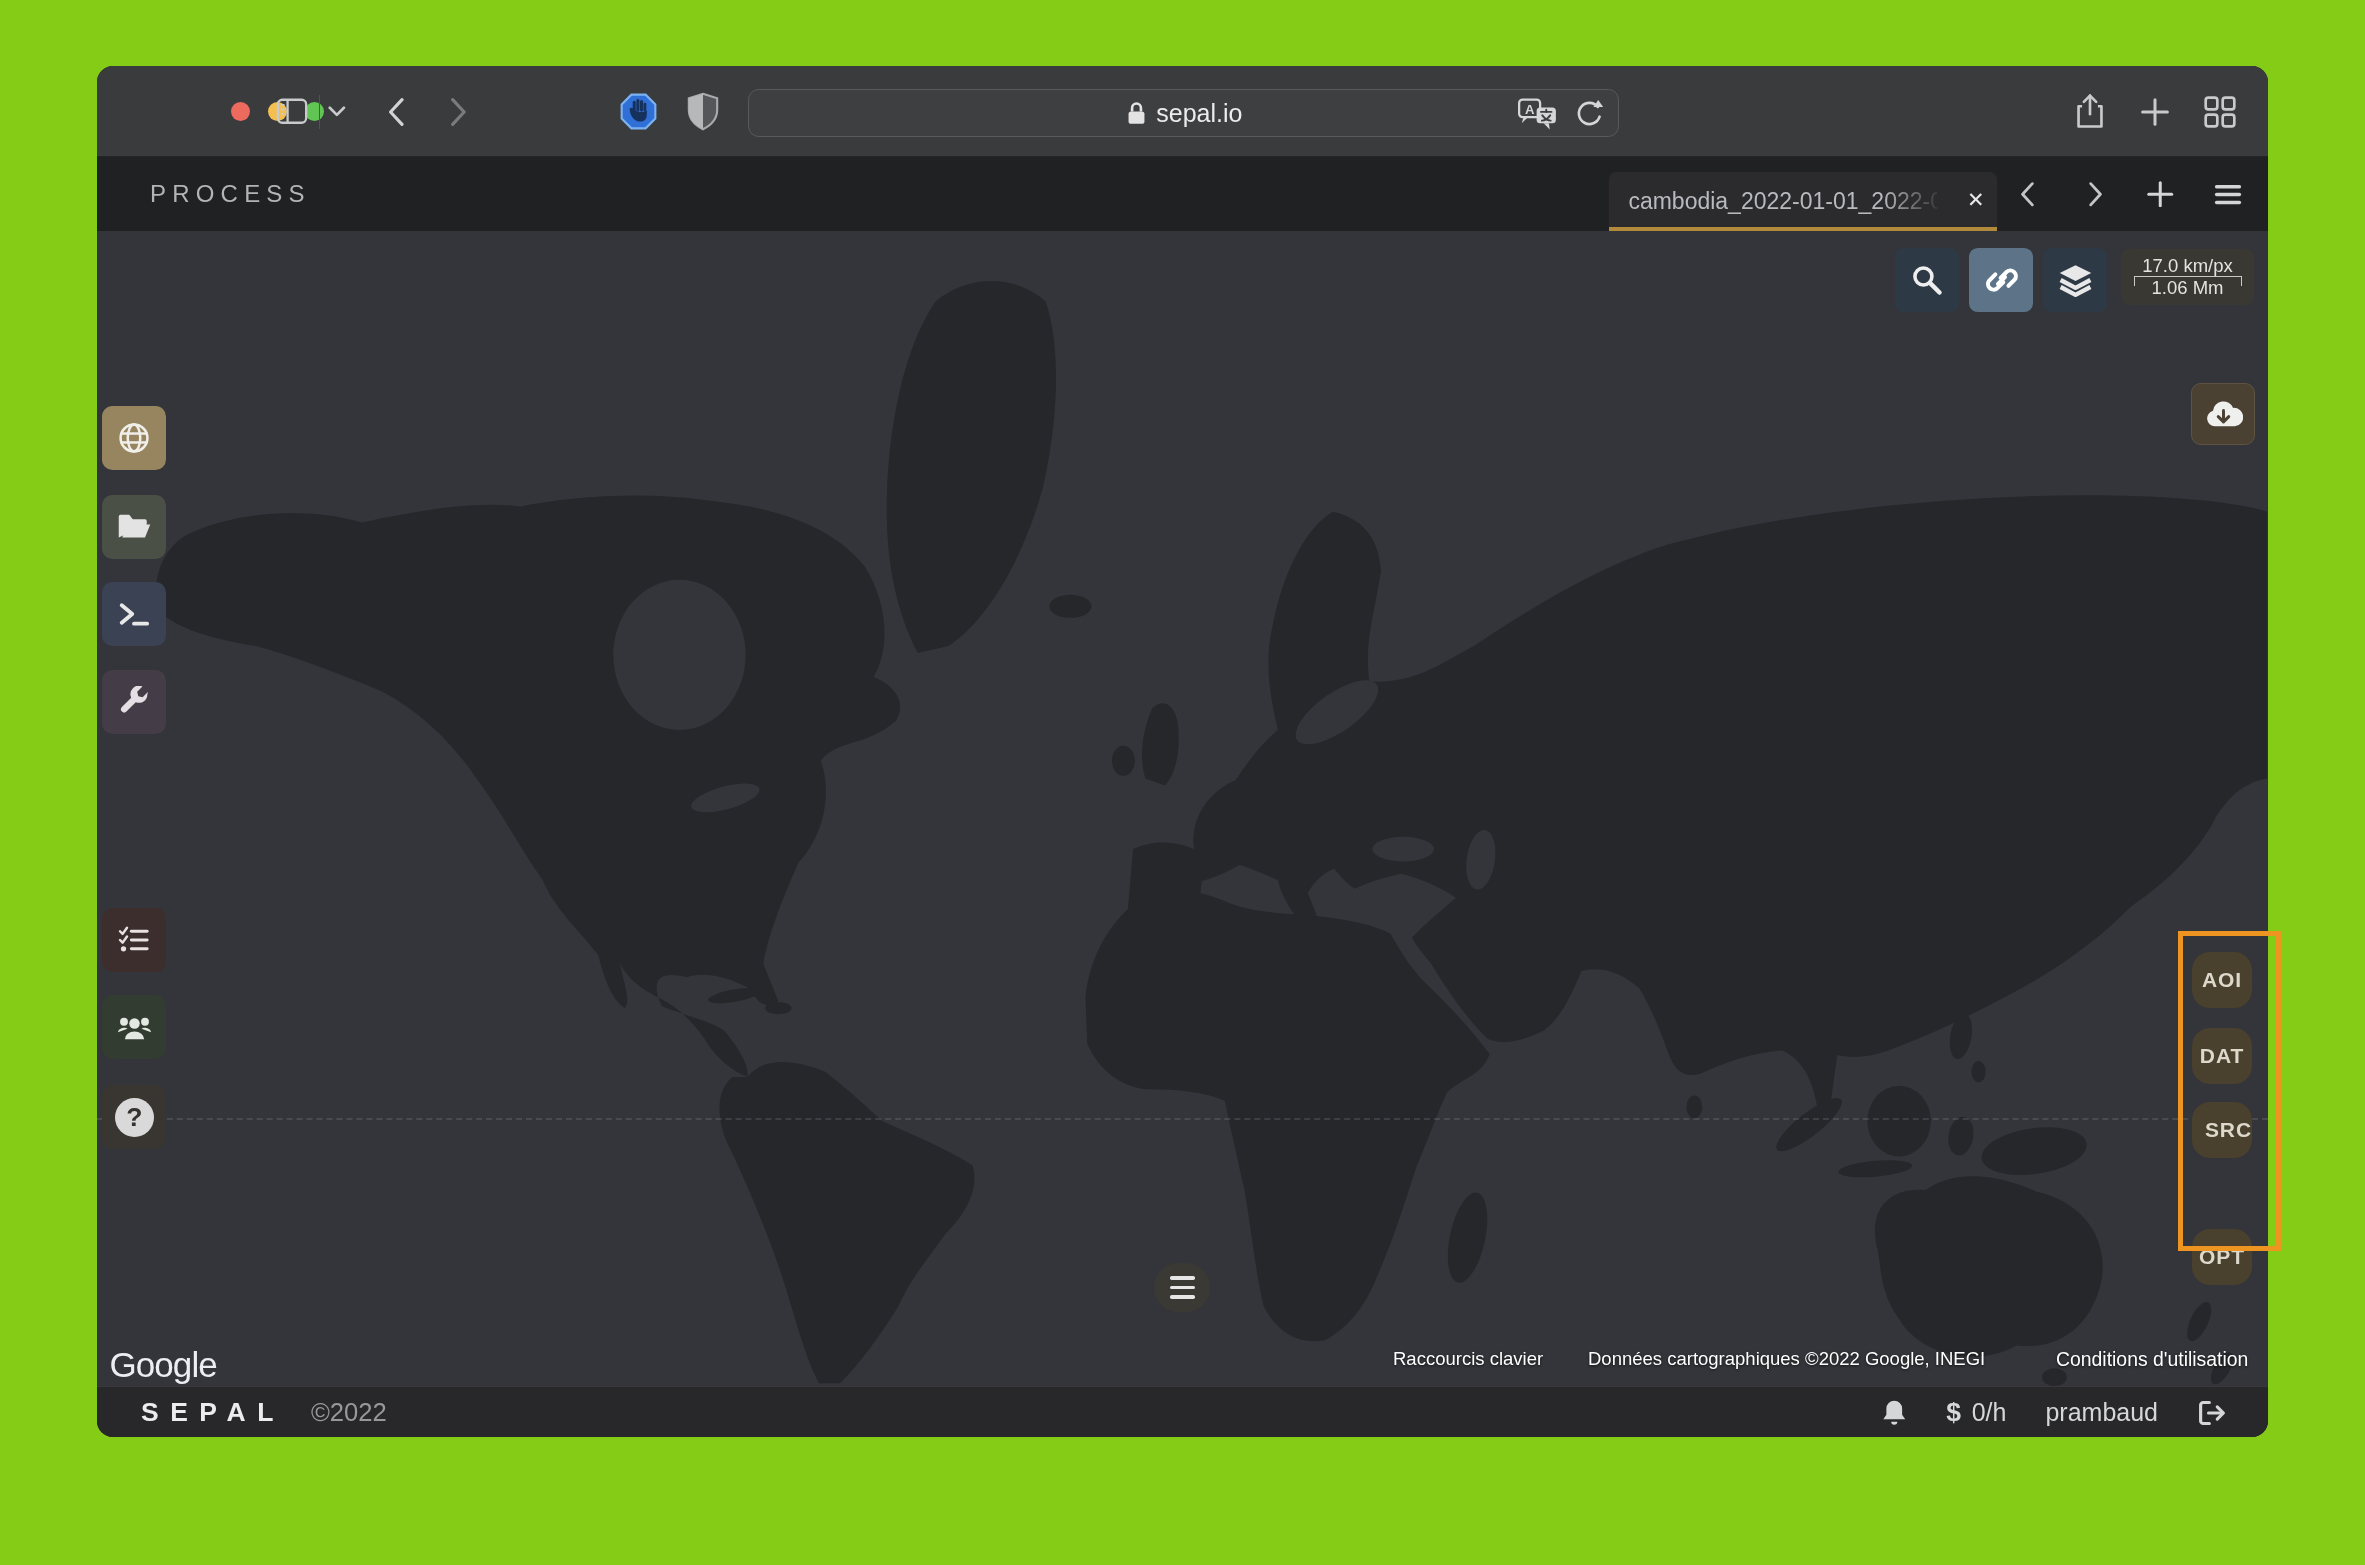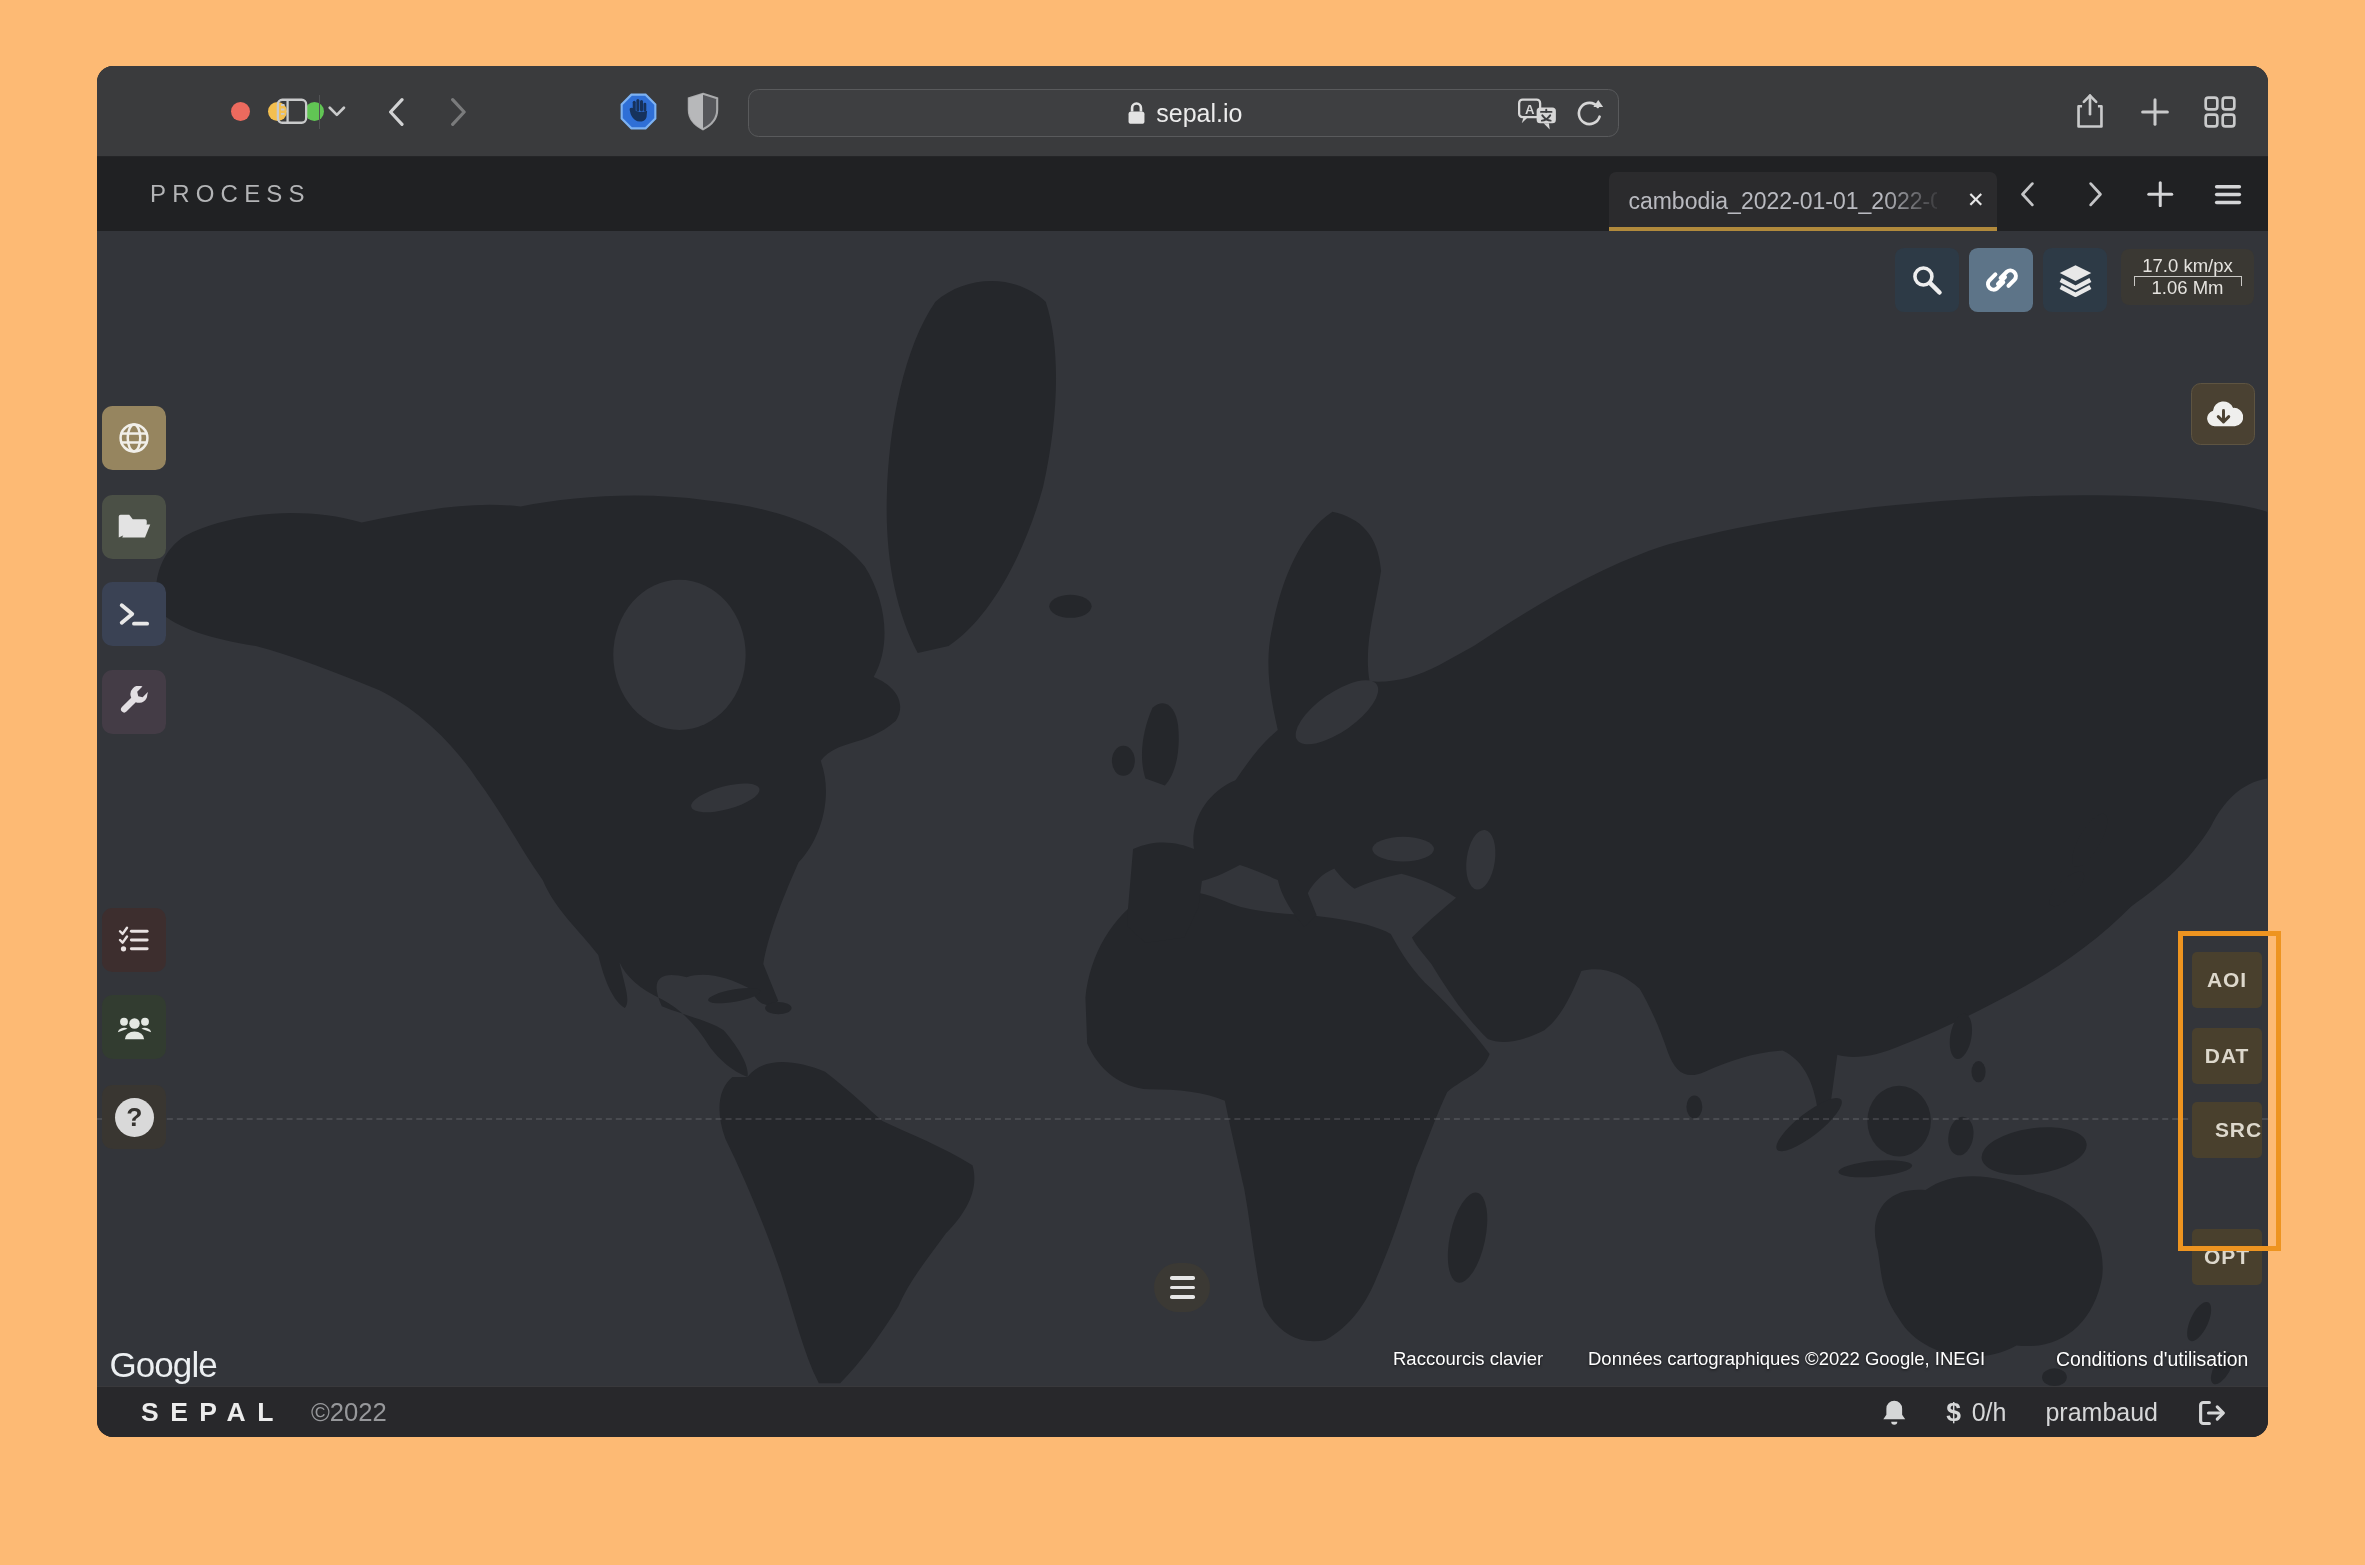--- a/index.html
+++ b/index.html
@@ -1,17 +1,17 @@
 <!DOCTYPE html>
 <html style="font-size:14px"><head>
 <meta charset="utf-8">
 <style>
   * { margin:0; padding:0; box-sizing:border-box; }
   html,body { width:2366px; height:1566px; background:#000; font-family:"Liberation Sans", sans-serif; }
-  .stage { position:relative; width:2366px; height:1566px; background:#fdba74; overflow:hidden; }
+  .stage { position:relative; width:2366px; height:1566px; background:#84cc16; overflow:hidden; }
 
   
   .window { position:absolute; left:97px; top:66px; width:2171px; height:1371px;
             border-radius:16px; background:#202124; overflow:hidden; }
 
   
   .toolbar { position:absolute; left:0; top:0; width:100%; height:91px; background:#3a3b3d;
              border-bottom:1.8px solid #242527; }
   .tl { position:absolute; top:36px; width:19.4px; height:19.4px; border-radius:50%; }
   .tl.red{ left:134px; background:#ec6a5e; } .tl.yellow{ left:171px; background:#f4bf4f; } .tl.green{ left:208px; background:#61c554; }
@@ -62,21 +62,21 @@
   .scalebox { position:absolute; left:2024px; top:17.7px; width:133px; height:56px; border-radius:8px;
               background:#3a3833; color:#e5e3df; font-size:18.5px; display:flex; flex-direction:column;
               align-items:center; justify-content:center; line-height:1.05; }
   .scale-bracket { width:108px; height:9.7px; border:1.8px solid #c9c8c5; border-bottom:none; margin:0.9px 0 0 0; }
   .scale-bottom { margin-top:-8px; }
 
   .cloudbtn { position:absolute; left:2094px; top:152px; width:64px; height:62px; border-radius:9.7px;
               background:#4a4132; border:1.8px solid #5e5441; display:flex; align-items:center; justify-content:center; }
 
   
-  .panelbtn { position:absolute; left:2095px; width:70px; height:56px; border-radius:5px; background:#49402d;
+  .panelbtn { position:absolute; left:2095px; width:60px; height:56px; border-radius:18px; background:#49402d;
               color:#ddd8cc; font-size:21px; font-weight:700; letter-spacing:0.9px;
               display:flex; align-items:center; justify-content:center; }
 
   
   .mapmenu { position:absolute; left:1057px; top:1032px; width:56px; height:49px; border-radius:25px;
              background:#3b3934; display:flex; flex-direction:column; align-items:center; justify-content:center; gap:6.2px; }
   .mapmenu .bar { width:25px; height:3.5px; border-radius:1.8px; background:#e6e6e6; }
 
   
   .google-logo { position:absolute; left:12.4px; top:1102px; color:#eceff1; font-size:35px; font-weight:500;

